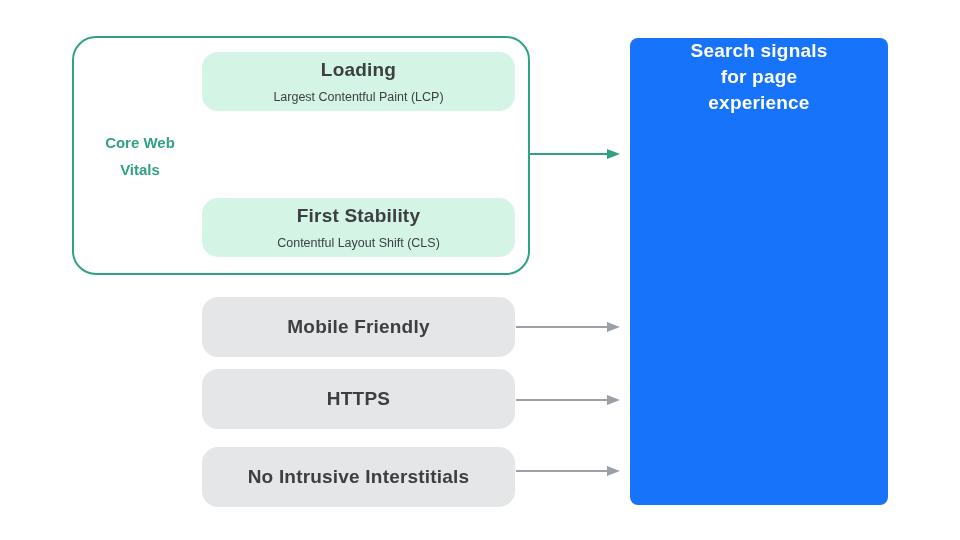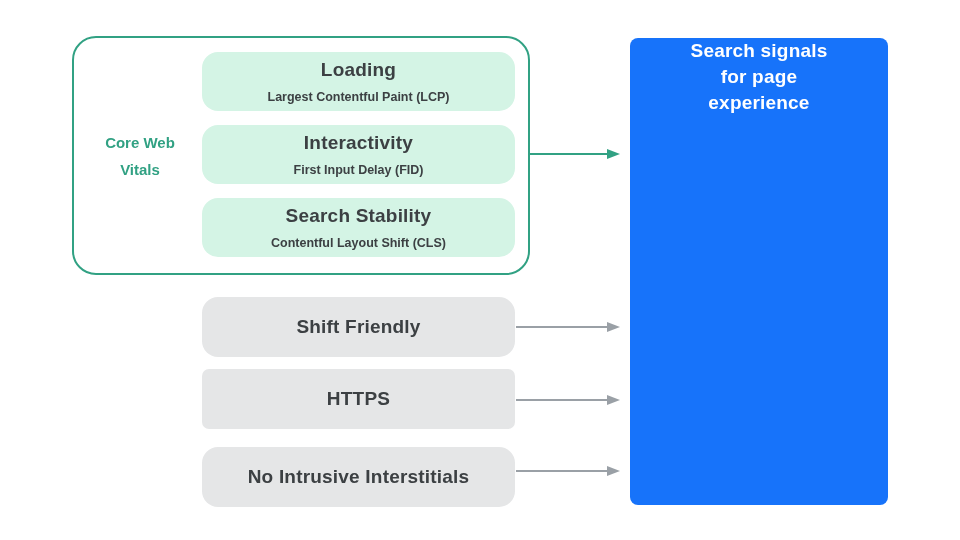--- a/index.html
+++ b/index.html
@@ -56,21 +56,21 @@
   }
   .pill-title {
     font-size: 19px;
     font-weight: 600;
     color: #3C4043;
     line-height: 22px;
     letter-spacing: 0.2px;
   }
   .pill-sub {
     font-size: 12.5px;
-    font-weight: 700;
+    font-weight: 400;
     color: #3C4043;
     line-height: 16px;
     margin-top: 8px;
   }
 
   
   .mint {
     left: 128px;
     width: 313px;
     height: 59px;
@@ -83,21 +83,21 @@
 
   
   .gray {
     left: 202px;
     width: 313px;
     height: 60px;
     background: #E5E6E7;
     border-radius: 16px;
   }
   .gray-0 { top: 297px; }
-  .gray-1 { top: 369px; border-radius: 7px; }
+  .gray-1 { top: 369px; }
   .gray-2 { top: 447px; }
 
   
   .arrow {
     position: absolute;
     height: 12px;
     display: flex;
     align-items: center;
   }
   .arrow .line {
@@ -151,38 +151,34 @@
 <div class="canvas">
 
   <div class="cwv-group">
     <div class="cwv-label">Core Web Vitals</div>
 
     <div class="pill mint mint-0">
       <div class="pill-title">Loading</div>
       <div class="pill-sub">Largest Contentful Paint (LCP)</div>
     </div>
 
-    <div class="pill mint mint-1">
-      <div class="pill-title">Interactivity</div>
-      <div class="pill-sub">First Input Delay (FID)</div>
-    </div>
 
     <div class="pill mint mint-2">
-      <div class="pill-title">Search Stability</div>
+      <div class="pill-title">First Stability</div>
       <div class="pill-sub">Contentful Layout Shift (CLS)</div>
     </div>
   </div>
 
   <div class="arrow green-arrow">
     <div class="line"></div>
     <div class="head"></div>
   </div>
 
   <div class="pill gray gray-0">
-    <div class="pill-title">Shift Friendly</div>
+    <div class="pill-title">Mobile Friendly</div>
   </div>
   <div class="pill gray gray-1">
     <div class="pill-title">HTTPS</div>
   </div>
   <div class="pill gray gray-2">
     <div class="pill-title">No Intrusive Interstitials</div>
   </div>
 
   <div class="arrow gray-arrow gray-0">
     <div class="line"></div>

